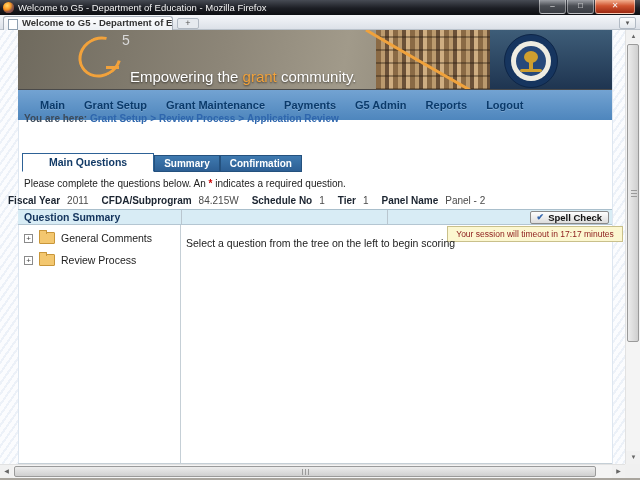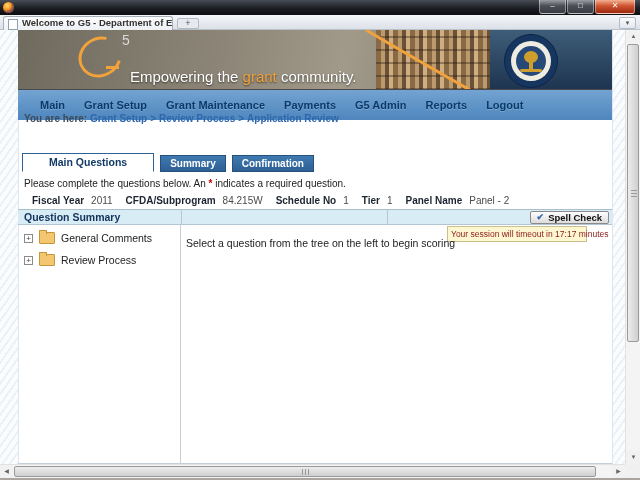--- a/index.html
+++ b/index.html
@@ -87,47 +87,47 @@
   #page-title-row{position:absolute;left:24px;top:107px;display:flex;align-items:center;}
   #title-bullet{width:7px;height:7px;background:#ffd24d;border:1px solid #d58a12;margin-right:7px;}
   #page-title{font-size:13px;color:#4e7fbc;letter-spacing:.2px;}
 
   
   #apptabs{position:absolute;left:22px;top:125px;height:17px;display:flex;align-items:flex-end;}
   .apptab{box-sizing:border-box;font-size:10.5px;padding:2px 26px 3px;cursor:pointer;white-space:nowrap;}
   .apptab.active{background:#fff;border:1px solid #2e6296;border-bottom:1px solid #fff;
     font-weight:bold;color:#123a66;}
   .apptab.inactive{background:linear-gradient(#3f7ab0,#2d5f94);border:1px solid #24517e;
-    color:#fff;font-weight:bold;margin-left:6px;padding:2px 9px;font-size:10px;}
+    color:#fff;font-weight:bold;margin-left:0;padding:2px 9px;font-size:10px;}
 
   
   #instruction{position:absolute;left:24px;top:148px;font-size:10px;color:#222;}
   #instruction .star{color:#cc0000;font-weight:bold;}
 
   
-  #info-row{position:absolute;left:32px;top:163px;height:15px;display:flex;align-items:center;
+  #info-row{position:absolute;left:8px;top:163px;height:15px;display:flex;align-items:center;
     font-size:10px;white-space:nowrap;}
   .info-label{font-weight:bold;color:#1b2430;margin-right:7px;}
   .info-value{color:#4a4a4a;margin-right:13px;}
 
   
   #panel-header{position:absolute;left:18px;top:179px;width:594px;height:16px;box-sizing:border-box;
     background:#d8ecf5;border-top:1px solid #a9bfcc;border-bottom:1px solid #b4c6d2;
     display:flex;align-items:center;}
   #panel-header-title{font-size:10.5px;font-weight:bold;color:#13335c;padding-left:6px;width:157px;}
   .hdr-divider{width:1px;height:100%;background:#b9c6cf;}
   #hdr-mid{width:205px;height:100%;}
   #hdr-right{flex:1;display:flex;justify-content:flex-end;align-items:center;padding-right:3px;height:100%;}
   #spellcheck-btn{display:flex;align-items:center;height:13px;box-sizing:border-box;
     background:linear-gradient(#fefefe,#dcdcdc);border:1px solid #8a8a8a;border-radius:2px;
     font-size:9.5px;font-weight:bold;color:#111;padding:0 6px;cursor:pointer;}
   #spellcheck-icon{color:#3566ad;font-size:9px;margin-right:4px;font-weight:bold;}
 
   
-  #session-toast{position:absolute;left:447px;top:196px;width:140px;box-sizing:border-box;
+  #session-toast{position:absolute;left:447px;top:196px;width:176px;box-sizing:border-box;
     background:#fcf7d0;border:1px solid #c9c08b;font-size:8.5px;color:#8b1a1a;
     padding:2px 3px;text-align:center;white-space:nowrap;}
 
   
   #tree-divider{position:absolute;left:180px;top:195px;width:1px;height:239px;background:#c5cfd6;}
   #content-bottom{position:absolute;left:18px;top:433px;width:594px;height:1px;background:#c5cfd6;}
   .tree-item{position:absolute;left:24px;display:flex;align-items:center;cursor:pointer;}
   #tree-item-0{top:202px;}
   #tree-item-1{top:224px;}
   .expander{width:9px;height:9px;box-sizing:border-box;background:#fff;border:1px solid #8a8a8a;
@@ -161,20 +161,21 @@
   #scroll-corner{position:absolute;left:625px;top:434px;width:15px;height:14px;background:#f0f0f0;}
   #win-bottom{position:absolute;left:0;top:478px;width:640px;height:2px;background:#a9a59e;}
 </style>
 </head>
 <body>
 
 <div id="win">
 
   <div id="titlebar">
     <span id="ff-icon"></span>
+    <span id="title-text">Welcome to G5 - Department of Education - Mozilla Firefox</span>
     <div id="win-btns">
       <div class="wbtn min">–</div>
       <div class="wbtn max">□</div>
       <div class="wbtn close">✕</div>
     </div>
   </div>
 
   <div id="tabbar">
     <div id="tab-active">
       <span id="tab-page-icon"></span>

